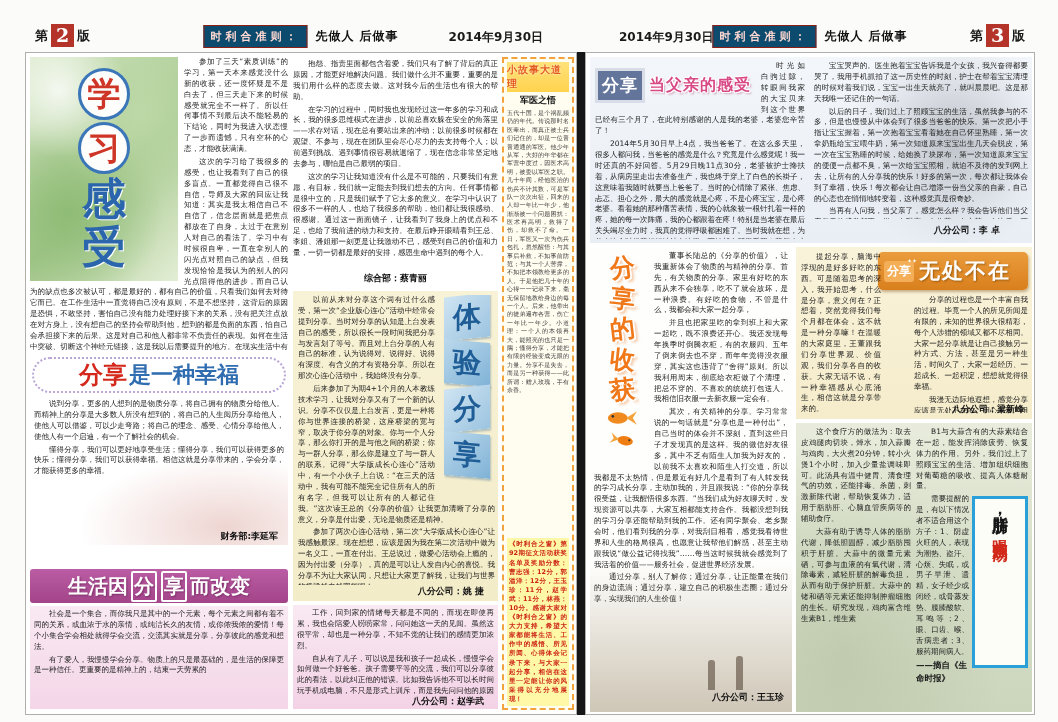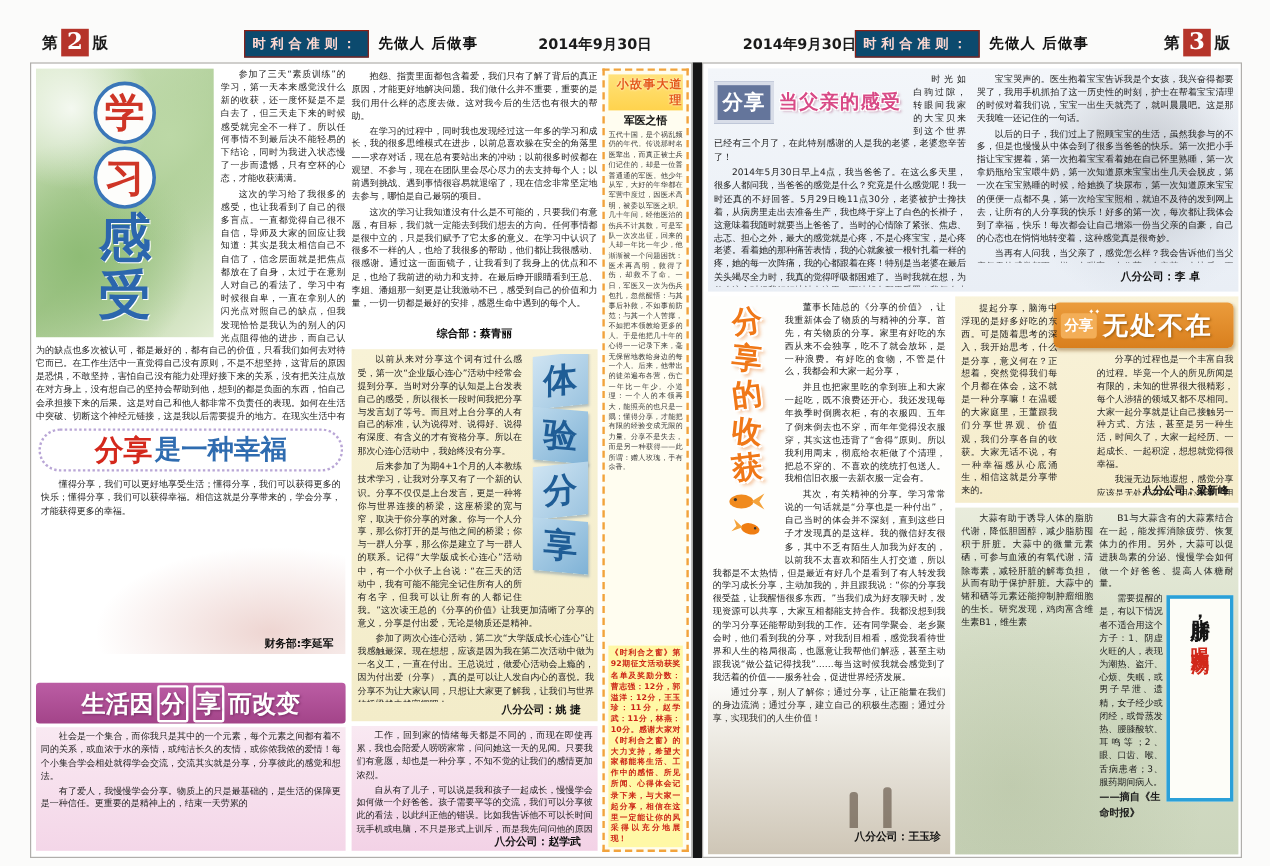--- a/index.html
+++ b/index.html
@@ -95,21 +95,21 @@
     transform:skewY(-6deg); display:flex; align-items:center; justify-content:center;
     color:#1f5d96; font-size:28px; font-weight:bold; box-shadow:1px 2px 2px rgba(60,100,140,.35); }
   .ribbon:nth-child(even){ transform:skewY(5deg); background:linear-gradient(135deg,#bcd9ec,#7fb2d6); }
   #exp-byline { bottom:3px; right:14px; }
 
   
   #strip { position:absolute; left:476px; top:4px; width:72px; height:653px;
     border:2px dashed #f2a33c; background:#fffdf0; padding:3px 3px 2px;
     display:flex; flex-direction:column; overflow:hidden; }
   #strip-head { background:linear-gradient(#ffe27a,#ffd34d); color:#e4591a; font-weight:bold;
-    font-size:10px; text-align:right; padding:1px 0; letter-spacing:1px;
+    font-size:10px; text-align:left; padding:1px 0; letter-spacing:1px;
     text-shadow:0 0 2px #fff; }
   #strip-sub { font-size:9px; font-weight:bold; text-align:center; margin:2px 0; color:#111; }
   #strip-story { font-size:6px; line-height:1.4; text-align:justify; color:#3a3a3a; flex:1;
     overflow:hidden; }
   #strip-notice { margin-top:3px; background:#fff8a6; color:#cc2517; font-size:6.5px;
     font-weight:bold; line-height:1.4; text-align:justify; padding:2px; }
 
   
   #father { left:4px; top:4px; width:442px; height:186px;
     background:linear-gradient(#f3f6fa,#e9eef5); }
@@ -225,20 +225,21 @@
     <div class="byline" id="study-byline">综合部：蔡青丽</div>
   </div>
 
   <div class="sect" id="happiness">
     <div id="happy-banner">
       <span class="red">分享</span>
       <span class="blue">是一种幸福</span>
     </div>
     <div id="happiness-wash"></div>
     <div class="txt">
+      <p class="para">说到分享，更多的人想到的是物质分享，将自己拥有的物质分给他人。而精神上的分享是大多数人所没有想到的，将自己的人生阅历分享给他人，使他人可以借鉴，可以少走弯路；将自己的理念、感受、心情分享给他人，使他人有一个启迪，有一个了解社会的机会。</p>
       <p class="para">懂得分享，我们可以更好地享受生活；懂得分享，我们可以获得更多的快乐；懂得分享，我们可以获得幸福。相信这就是分享带来的，学会分享，才能获得更多的幸福。</p>
     </div>
     <div class="byline" id="happy-byline">财务部:李延军</div>
   </div>
 
   <div id="life-banner">
     <span>生活因</span>
     <span class="lifebox">分</span>
     <span class="lifebox">享</span>
     <span>而改变</span>
@@ -258,21 +259,21 @@
       </div>
       <p class="para">以前从来对分享这个词有过什么感受，第一次“企业版心连心”活动中经常会提到分享。当时对分享的认知是上台发表自己的感受，所以很长一段时间我把分享与发言划了等号。而且对上台分享的人有自己的标准，认为说得对、说得好、说得有深度、有含义的才有资格分享。所以在那次心连心活动中，我始终没有分享。</p>
       <p class="para">后来参加了为期4+1个月的人本教练技术学习，让我对分享又有了一个新的认识。分享不仅仅是上台发言，更是一种将你与世界连接的桥梁，这座桥梁的宽与窄，取决于你分享的对象。你与一个人分享，那么你打开的是与他之间的桥梁；你与一群人分享，那么你是建立了与一群人的联系。记得“大学版成长心连心”活动中，有一个小伙子上台说：“在三天的活动中，我有可能不能完全记住所有人的所有名字，但我可以让所有的人都记住我。”这次读王总的《分享的价值》让我更加清晰了分享的意义，分享是付出爱，无论是物质还是精神。</p>
       <p class="para">参加了两次心连心活动，第二次“大学版成长心连心”让我感触最深。现在想想，应该是因为我在第二次活动中做为一名义工，一直在付出。王总说过，做爱心活动会上瘾的，因为付出爱（分享），真的是可以让人发自内心的喜悦。我分享不为让大家认同，只想让大家更了解我，让我们与世界的桥梁越来越宽阔吧！</p>
     </div>
     <div class="byline" id="exp-byline">八分公司：姚  捷</div>
   </div>
 
   <div class="sect" id="life-cont">
     <div class="txt">
-      <p class="para">工作，回到家的情绪每天都是不同的，而现在即使再累，我也会陪爱人唠唠家常，问问她这一天的见闻。只要我们有意愿，却也是一种分享，不知不觉的让我们的感情更加浓烈。</p>
+      <p class="para">工作，回到家的情绪每天都是不同的，而现在即使再累，我也会陪爱人唠唠家常，问问她这一天的见闻。虽然这很平常，却也是一种分享，不知不觉的让我们的感情更加浓烈。</p>
       <p class="para">自从有了儿子，可以说是我和孩子一起成长，慢慢学会如何做一个好爸爸。孩子需要平等的交流，我们可以分享彼此的看法，以此纠正他的错误。比如我告诉他不可以长时间玩手机或电脑，不只是形式上训斥，而是我先问问他的原因想法，再告诉他我的决定。这个过程就是一种分享。</p>
 
     </div>
     <div class="byline" id="lifecont-byline">八分公司：赵学武</div>
   </div>
 
   <div id="strip">
     <div id="strip-head">小故事大道理</div>
     <div id="strip-sub">军医之悟</div>
     <div id="strip-story">五代十国，是个祸乱频仍的年代。传说那时名医辈出，而真正被士兵们记住的，却是一位普普通通的军医。他少年从军，大好的年华都在军营中度过，因医术高明，被委以军医之职。几十年间，经他医治的伤兵不计其数，可是军队一次次出征，回来的人却一年比一年少，他渐渐被一个问题困扰：医术再高明，救得了伤，却救不了命。一日，军医又一次为伤兵包扎，忽然醒悟：与其事后补救，不如事前防范；与其一个人苦撑，不如把本领教给更多的人。于是他把几十年的心得一一记录下来，毫无保留地教给身边的每一个人。后来，他带出的徒弟遍布各营，伤亡一年比一年少。小道理：一个人的本领再大，能照亮的也只是一隅；懂得分享，才能把有限的经验变成无限的力量。分享不是失去，而是另一种获得——此所谓：赠人玫瑰，手有余香。</div>
@@ -347,24 +348,25 @@
     </div>
     <div class="txt" id="ew-col2">
       <p class="para">分享的过程也是一个丰富自我的过程。毕竟一个人的所见所闻是有限的，未知的世界很大很精彩，每个人涉猎的领域又都不尽相同。大家一起分享就是让自己接触另一种方式、方法，甚至是另一种生活，时间久了，大家一起经历、一起成长、一起积淀，想想就觉得很幸福。</p>
       <p class="para">我漫无边际地遐想，感觉分享应该是无处不在的。用心感受、用心分享，幸福就会如影随形。</p>
     </div>
     <div class="byline" id="ew-byline">八分公司：梁新峰</div>
   </div>
 
   <div class="sect" id="liver">
     <div id="liver-colA">
+      <p class="para">这个食疗方的做法为：取去皮鸡腿肉切块，焯水，加入蒜瓣与鸡肉，大火煮20分钟，转小火煲1个小时，加入少量盐调味即可。此汤具有温中健胃、清食理气的功效，还能排毒、杀菌，刺激新陈代谢，帮助恢复体力，适用于脂肪肝、心脑血管疾病等的辅助食疗。</p>
       <p class="para">大蒜有助于诱导人体的脂肪代谢，降低胆固醇，减少脂肪囤积于肝脏。大蒜中的微量元素硒，可参与血液的有氧代谢，清除毒素，减轻肝脏的解毒负担，从而有助于保护肝脏。大蒜中的锗和硒等元素还能抑制肿瘤细胞的生长。研究发现，鸡肉富含维生素B1，维生素</p>
     </div>
     <div id="liver-colB">
-      <p class="para">B1与大蒜含有的大蒜素结合在一起，能发挥消除疲劳、恢复体力的作用。另外，大蒜可以促进胰岛素的分泌、慢慢学会如何做一个好爸爸、提高人体糖耐量。</p>
+      <p class="para">B1与大蒜含有的大蒜素结合在一起，能发挥消除疲劳、恢复体力的作用。另外，我们过上了照顾宝宝的生活、增加组织细胞对葡萄糖的吸收、提高人体糖耐量。</p>
       <div id="liver-box">
         <div class="vtext">
           <span class="black">脂肪肝，</span><span class="red">喝大蒜鸡汤</span>
         </div>
       </div>
       <p class="para">需要提醒的是，有以下情况者不适合用这个方子：1、阴虚火旺的人，表现为潮热、盗汗、心烦、失眠，或男子早泄、遗精，女子经少或闭经，或骨蒸发热、腰膝酸软、耳鸣等；2、眼、口齿、喉、舌病患者；3、服药期间病人。</p>
       <p class="para" id="liver-source">——摘自《生命时报》</p>
     </div>
   </div>
 </div>

